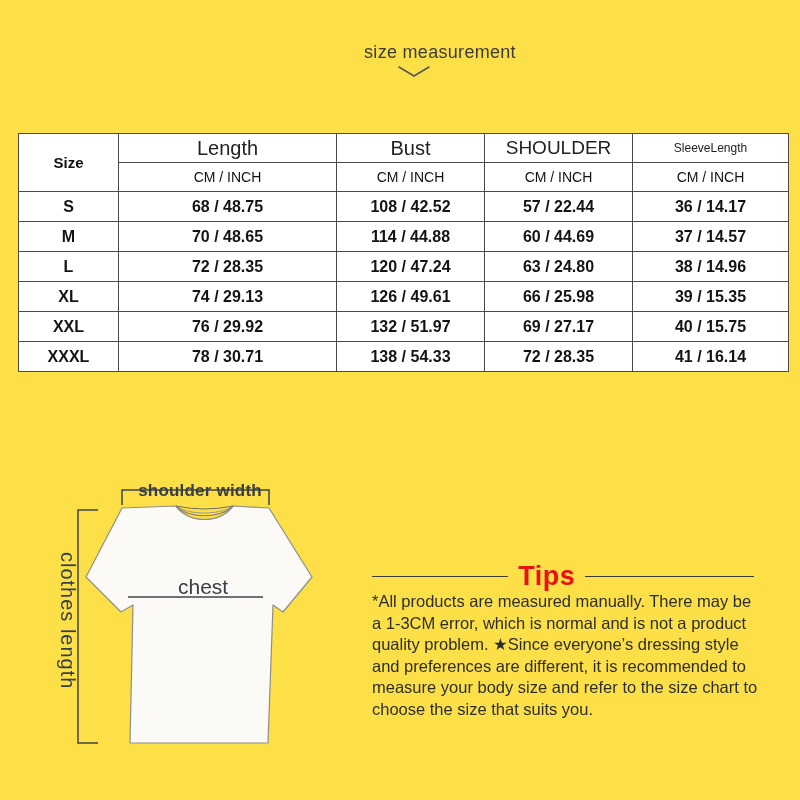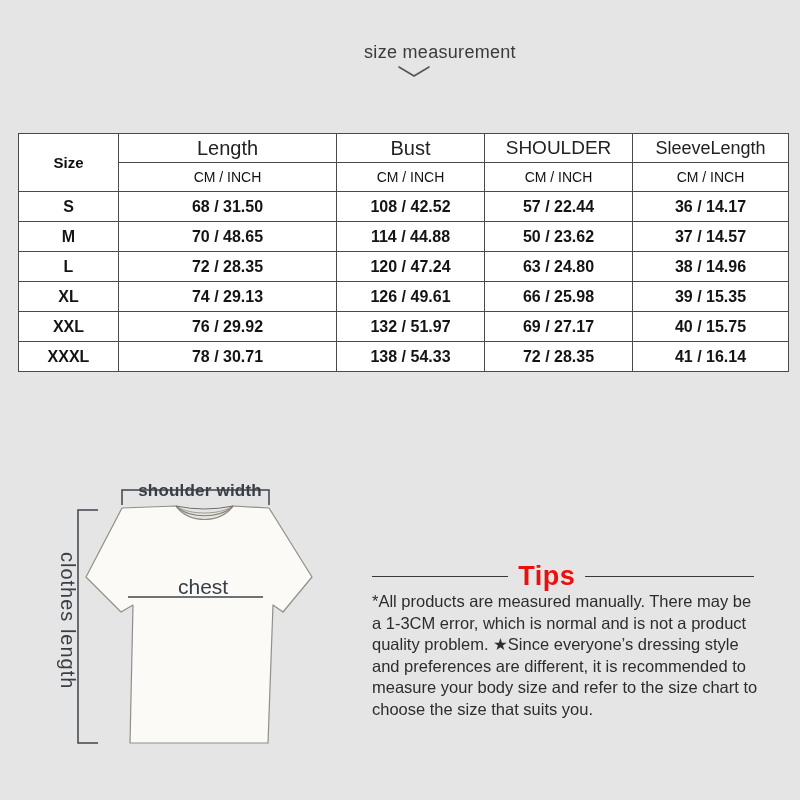--- a/index.html
+++ b/index.html
@@ -1,35 +1,35 @@
 <!DOCTYPE html>
 <html><head>
 <meta charset="utf-8">
 <style>
   html,body{margin:0;padding:0;background:#ffffff;}
   body{font-family:"Liberation Sans", sans-serif; color:#1a1a1a;}
-  .canvas{position:relative;width:800px;height:800px;background:#e5e5e5;overflow:hidden;}
+  .canvas{position:relative;width:800px;height:800px;background:#fde047;overflow:hidden;}
 
   
   .page-title{position:absolute;top:42px;left:290px;width:300px;text-align:center;
     font-size:18px;color:#3b3b3b;letter-spacing:.3px;}
   .chevron{position:absolute;top:65px;left:398px;}
 
   
   table.size-table{position:absolute;left:18px;top:133px;width:770px;
     border-collapse:collapse;table-layout:fixed;}
   .size-table th,.size-table td{border:1px solid #4a4a4a;text-align:center;
     vertical-align:middle;padding:0;background:#fff;}
   .size-table th{height:28px;}
   .size-table td{height:29px;font-size:16px;font-weight:700;color:#141414;}
   th.size-hdr{font-size:15px;font-weight:700;color:#111;}
   th.col-label{font-weight:400;color:#222;}
   th.hdr-length,th.hdr-bust{font-size:20px;}
   th.hdr-shoulder{font-size:19px;}
-  th.hdr-sleeve{font-size:18px;}
+  th.hdr-sleeve{font-size:12px;}
   th.unit{font-size:14px;font-weight:400;color:#111;}
   td.size-col{font-size:16px;font-weight:700;}
 
   
   .diagram-svg{position:absolute;left:50px;top:455px;}
   .lbl{position:absolute;color:#383e45;}
   .lbl-shoulder{left:130px;top:481px;width:140px;text-align:center;
     font-size:17px;font-weight:600;letter-spacing:.2px;}
   .lbl-length{left:56px;top:552px;font-size:20px;writing-mode:vertical-rl;
     letter-spacing:1px;}
@@ -75,30 +75,30 @@
       <tr>
         <th class="unit">CM / INCH</th>
         <th class="unit">CM / INCH</th>
         <th class="unit">CM / INCH</th>
         <th class="unit">CM / INCH</th>
       </tr>
     </thead>
     <tbody>
         <tr>
           <td class="size-col">S</td>
-          <td>68 / 31.50</td>
+          <td>68 / 48.75</td>
           <td>108 / 42.52</td>
           <td>57 / 22.44</td>
           <td>36 / 14.17</td>
         </tr>
         <tr>
           <td class="size-col">M</td>
           <td>70 / 48.65</td>
           <td>114 / 44.88</td>
-          <td>50 / 23.62</td>
+          <td>60 / 44.69</td>
           <td>37 / 14.57</td>
         </tr>
         <tr>
           <td class="size-col">L</td>
           <td>72 / 28.35</td>
           <td>120 / 47.24</td>
           <td>63 / 24.80</td>
           <td>38 / 14.96</td>
         </tr>
         <tr>

